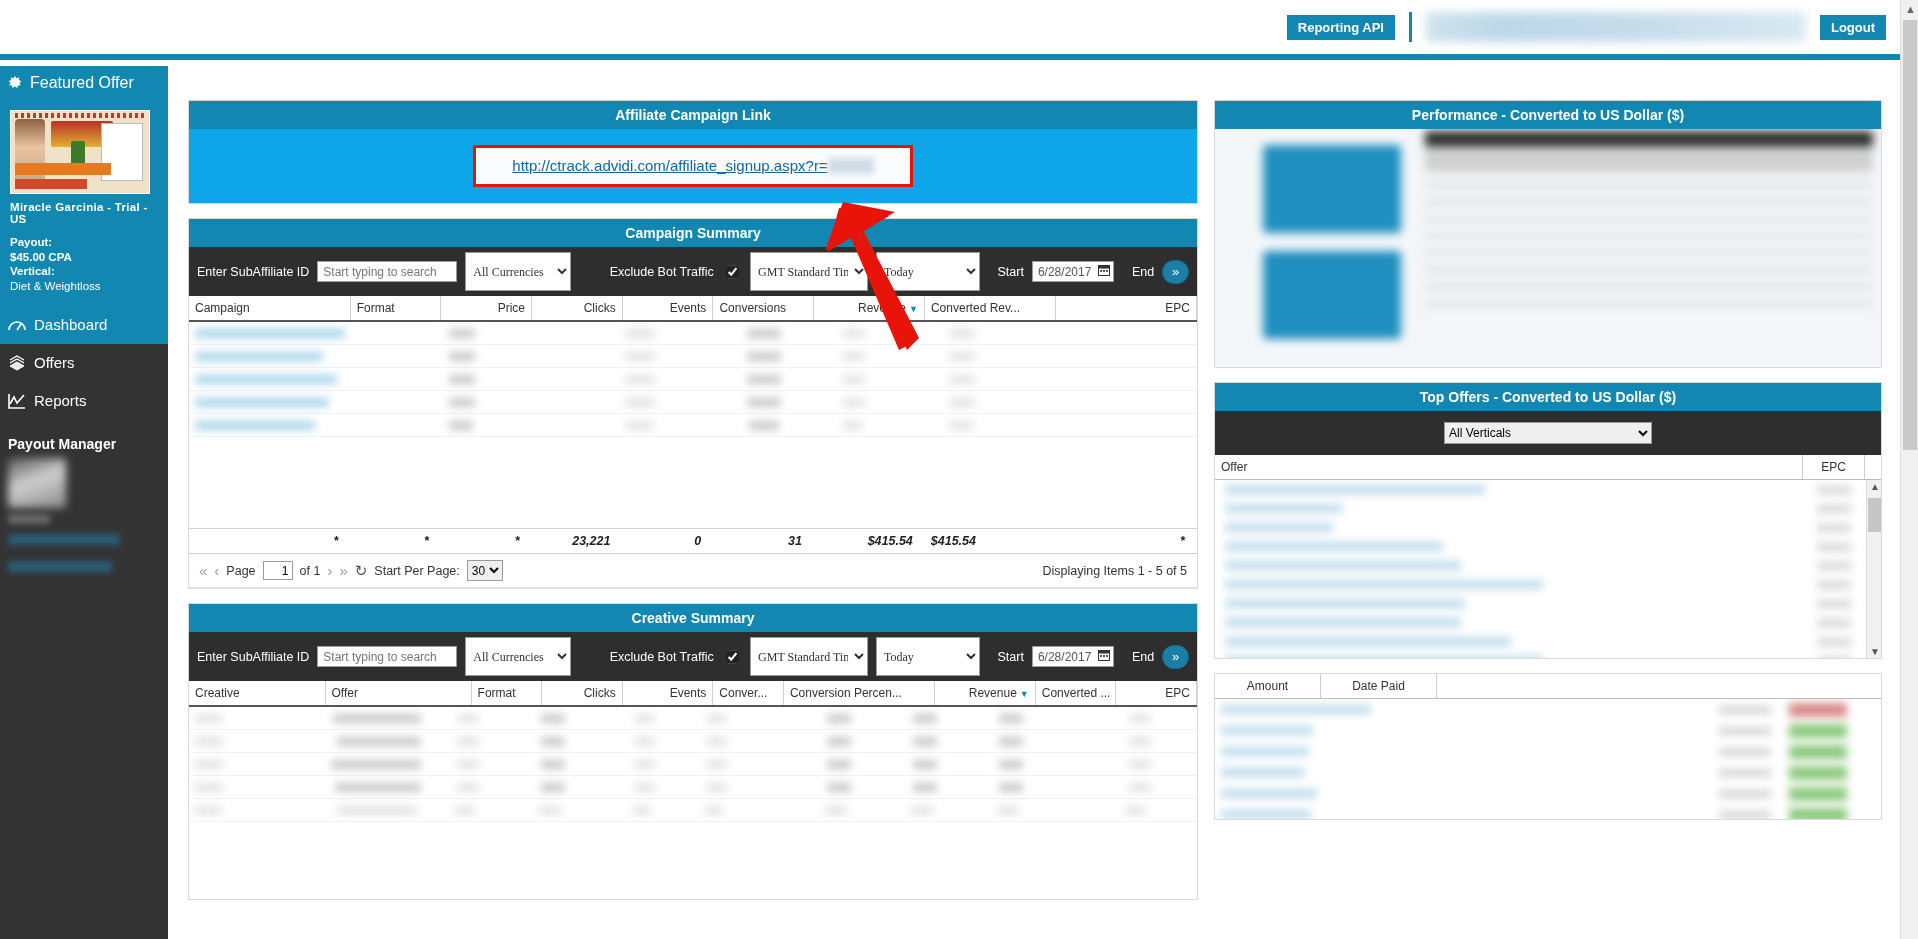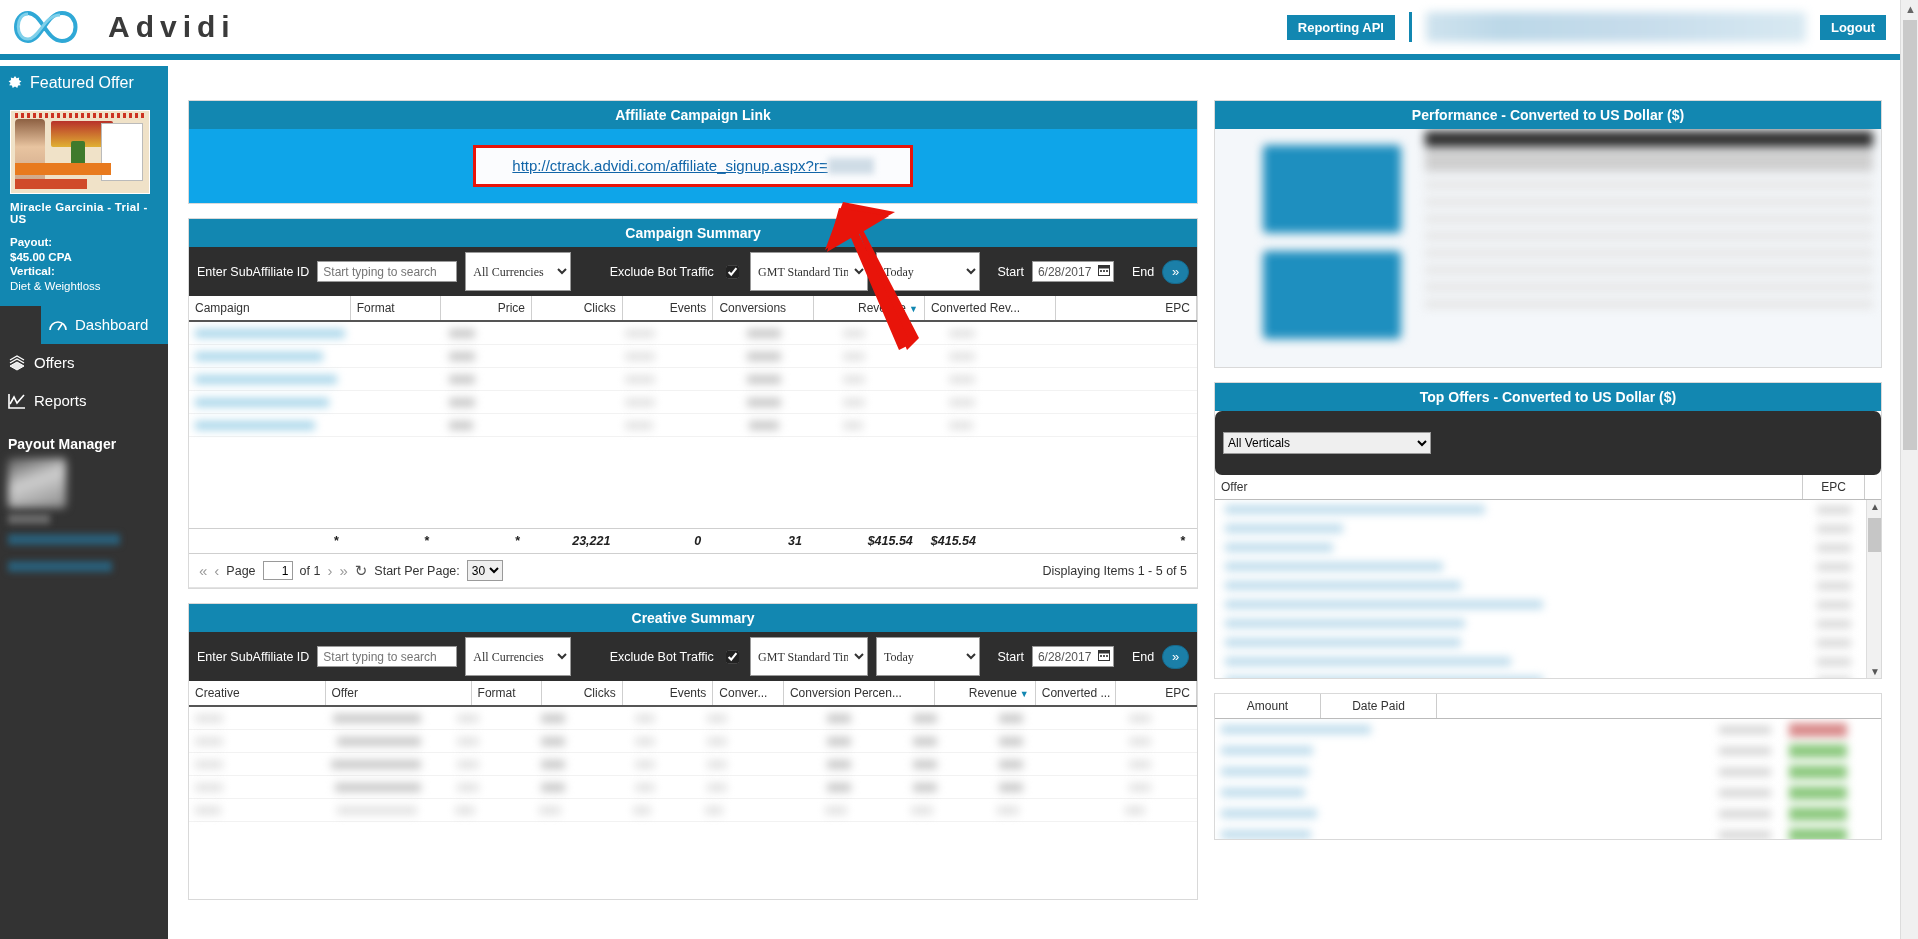--- a/index.html
+++ b/index.html
@@ -75,21 +75,21 @@
     color: #fff; font-size: 11.5px; font-weight: 700;
     margin-top: 7px; letter-spacing: .3px;
   }
   .offer-meta { margin-top: 10px; color: #fff; font-size: 11.5px; line-height: 1.28; }
   .offer-meta b { font-weight: 700; }
   .nav-item {
     display: flex; align-items: center; gap: 8px;
     height: 38px; padding-left: 8px; color: #ffffff;
     font-size: 15px; cursor: pointer;
   }
-  .nav-item.active { background: #1287b1; margin-left: 41px; }
+  .nav-item.active { background: #1287b1; }
   .nav-item:not(.active) { background: #333333; }
   .acct-head {
     color: #ffffff; font-weight: 700; font-size: 14px;
     padding: 16px 0 6px 8px;
   }
   .acct-avatar {
     margin-left: 8px; width: 58px; height: 50px;
     background: linear-gradient(160deg,#5a5a5a,#cfcfcf 45%,#8a8a8a);
     filter: blur(4px); border-radius: 4px;
   }
@@ -207,21 +207,21 @@
     filter: blur(5px); margin-bottom: 18px;
   }
   .perf-table {
     position: absolute; left: 210px; top: 2px; right: 8px; bottom: 4px;
     filter: blur(5px);
   }
   .perf-th { height: 16px; background: #2d2d2d; margin-bottom: 3px; }
   .perf-sub { height: 22px; background: #cfcfcf; margin-bottom: 8px; }
   .perf-line { height: 8px; background: #e4e4e4; margin: 9px 0; }
   .verticals-bar {
-    background: #2e2e2e; padding: 21px 8px; display: flex; justify-content: flex-start; border-radius: 7px;
+    background: #2e2e2e; padding: 11px 8px; display: flex; justify-content: center;
   }
   .verticals-select {
     width: 208px; height: 22px; font-size: 12px; border: 1px solid #9a9a9a;
     font-family: "Liberation Sans", sans-serif;
   }
   .offers-head-row {
     display: flex; font-size: 12px; color: #333;
     border-bottom: 1px solid #bbb; background: #fff;
   }
   .offers-head-row div { padding: 5px 6px; }
@@ -263,27 +263,20 @@
     background: #c9c9c9;
   }
 
   
   .red-arrow { position: absolute; left: 815px; top: 198px; pointer-events: none; }
 </style>
 </head>
 <body>
 
 <div class="topbar">
-  <div class="logo-wrap">
-    <svg class="logo-mark" viewBox="0 0 86 48">
-      <path d="M20 10 C4 10 4 38 20 38 C34 38 38 10 54 10 C72 10 72 38 54 38 C38 38 34 10 20 10 Z" fill="none" stroke="#2fa8d6" stroke-width="4"></path>
-      <path d="M20 11 C7 11 7 36 20 36 C31 36 36 12 52 12" fill="none" stroke="#7fd0ea" stroke-width="3"></path>
-    </svg>
-    <span class="logo-text">Advidi</span>
-  </div>
   <div class="topbar-right">
     <button class="btn-reporting">Reporting API</button>
     <div class="topbar-divider"></div>
     <div class="blurred-user"></div>
     <button class="btn-logout">Logout</button>
   </div>
 </div>
 
 <div class="sidebar">
   <div class="featured-head">

